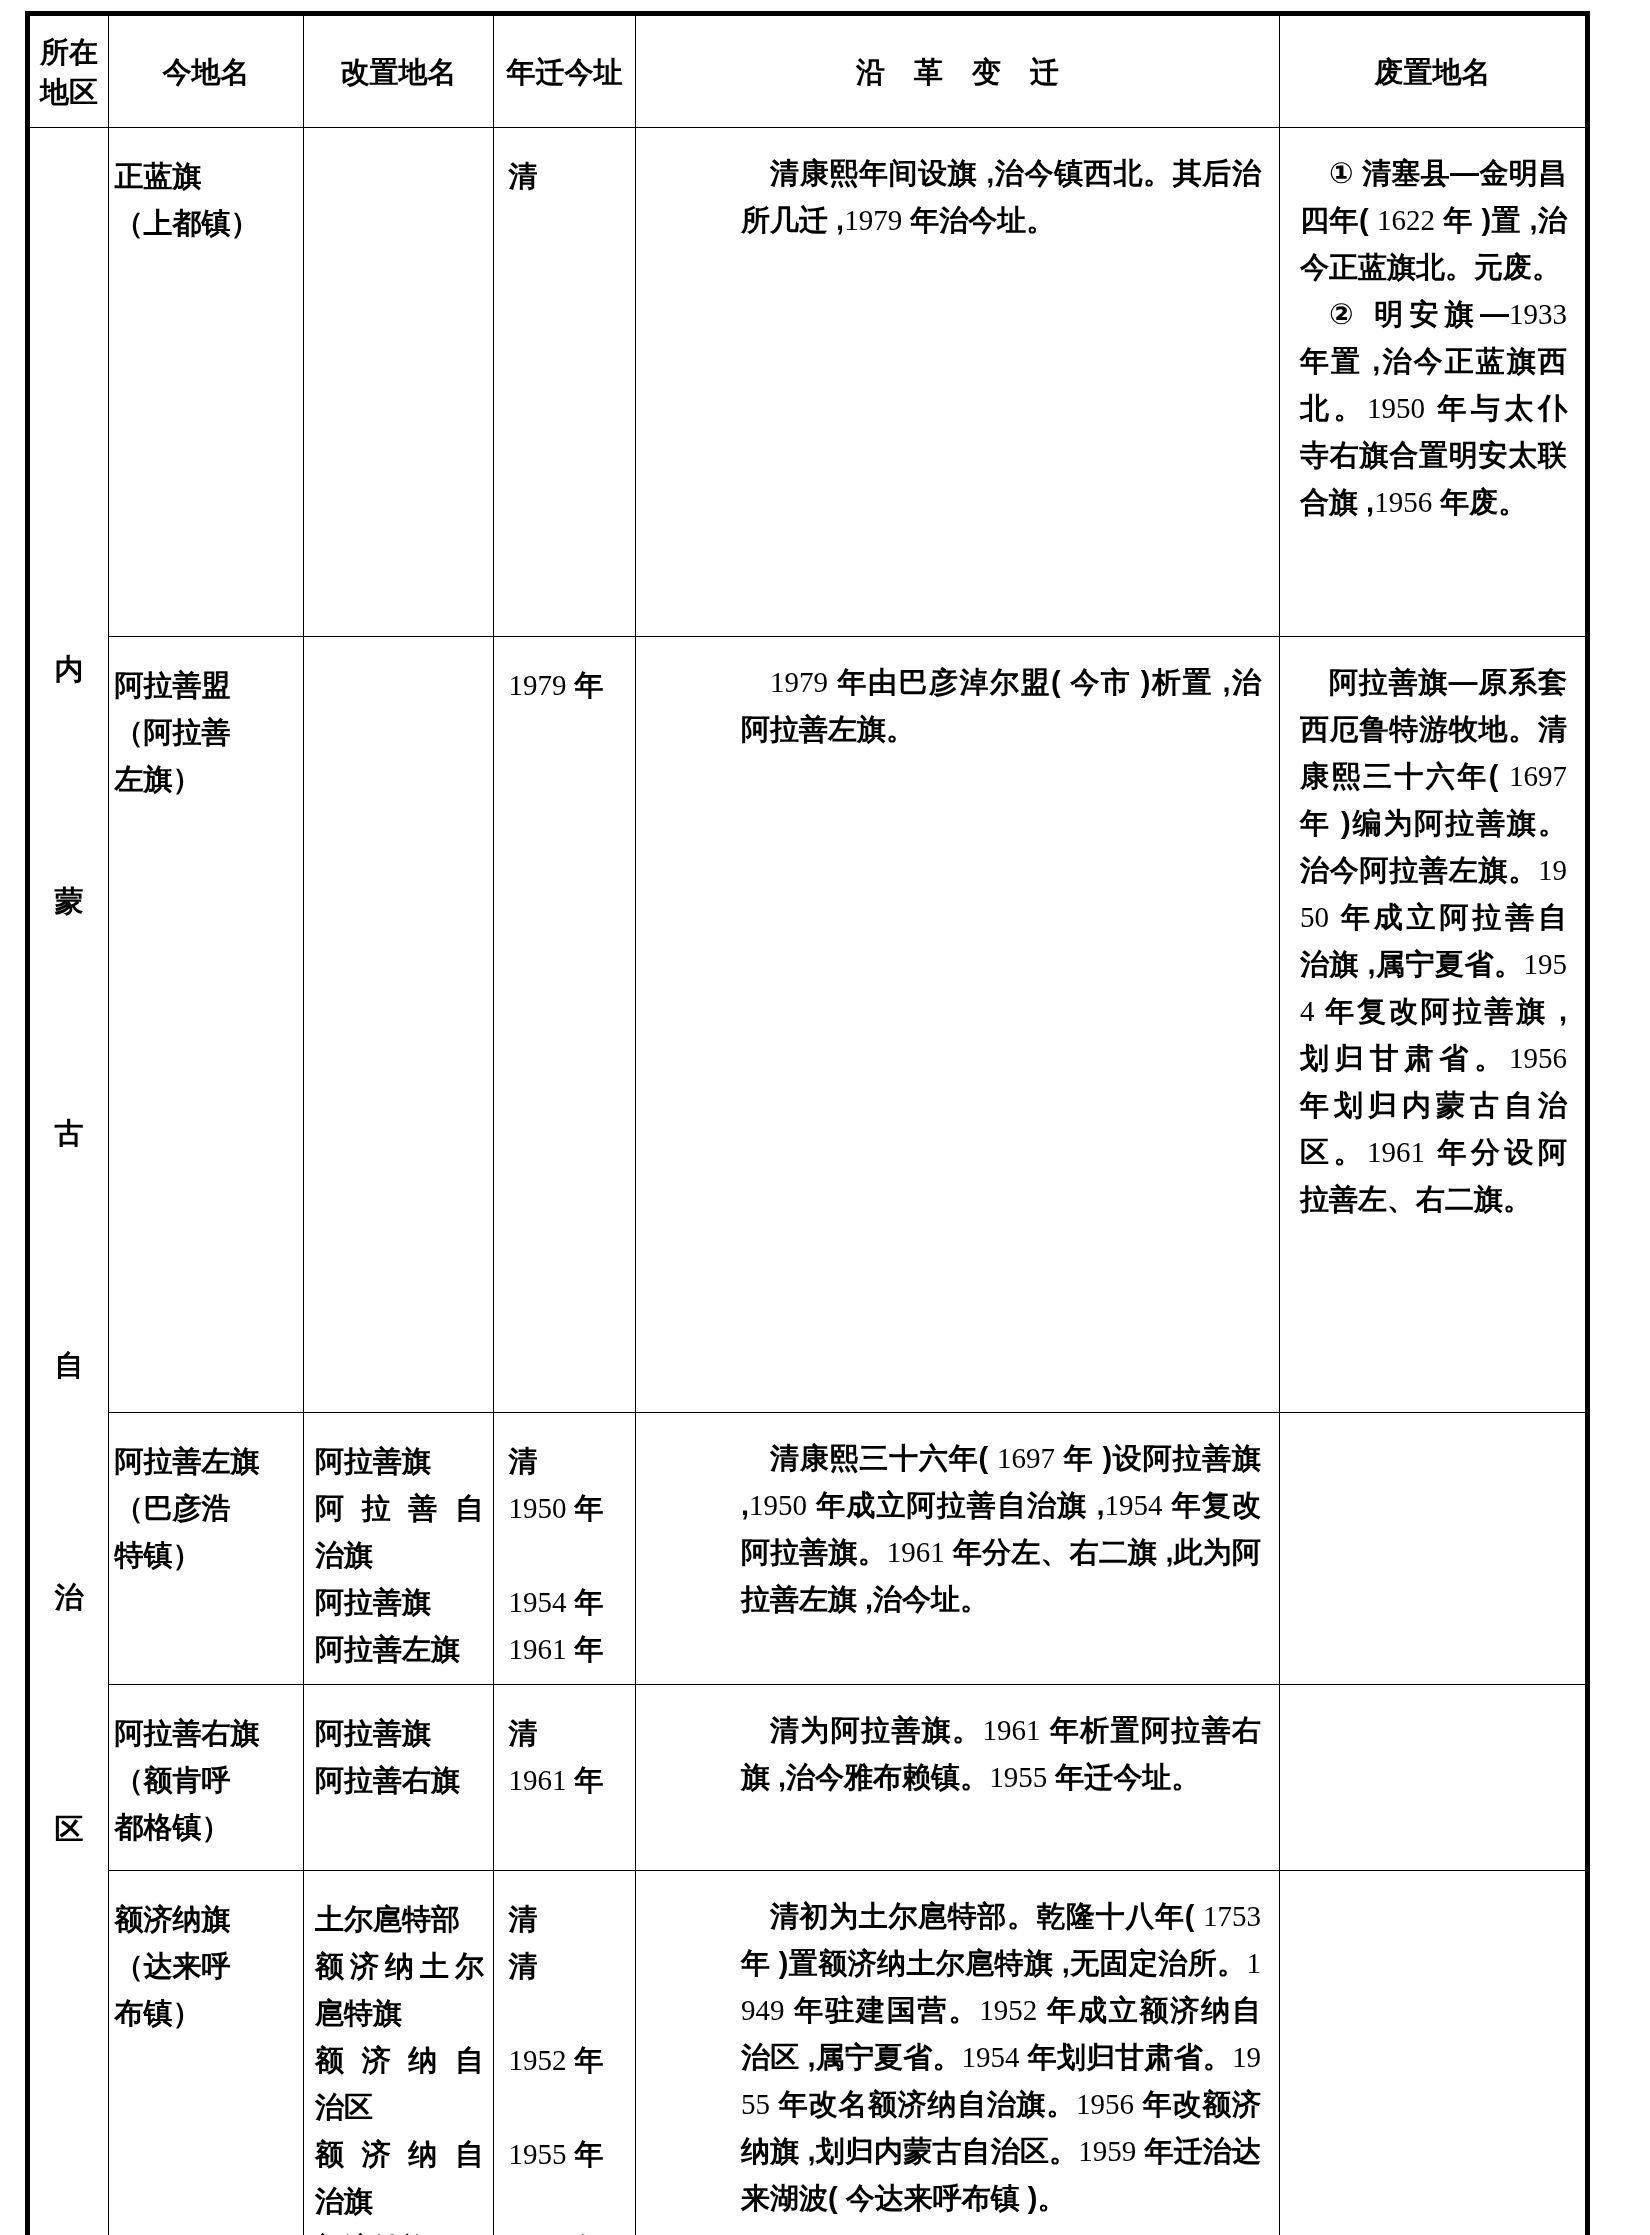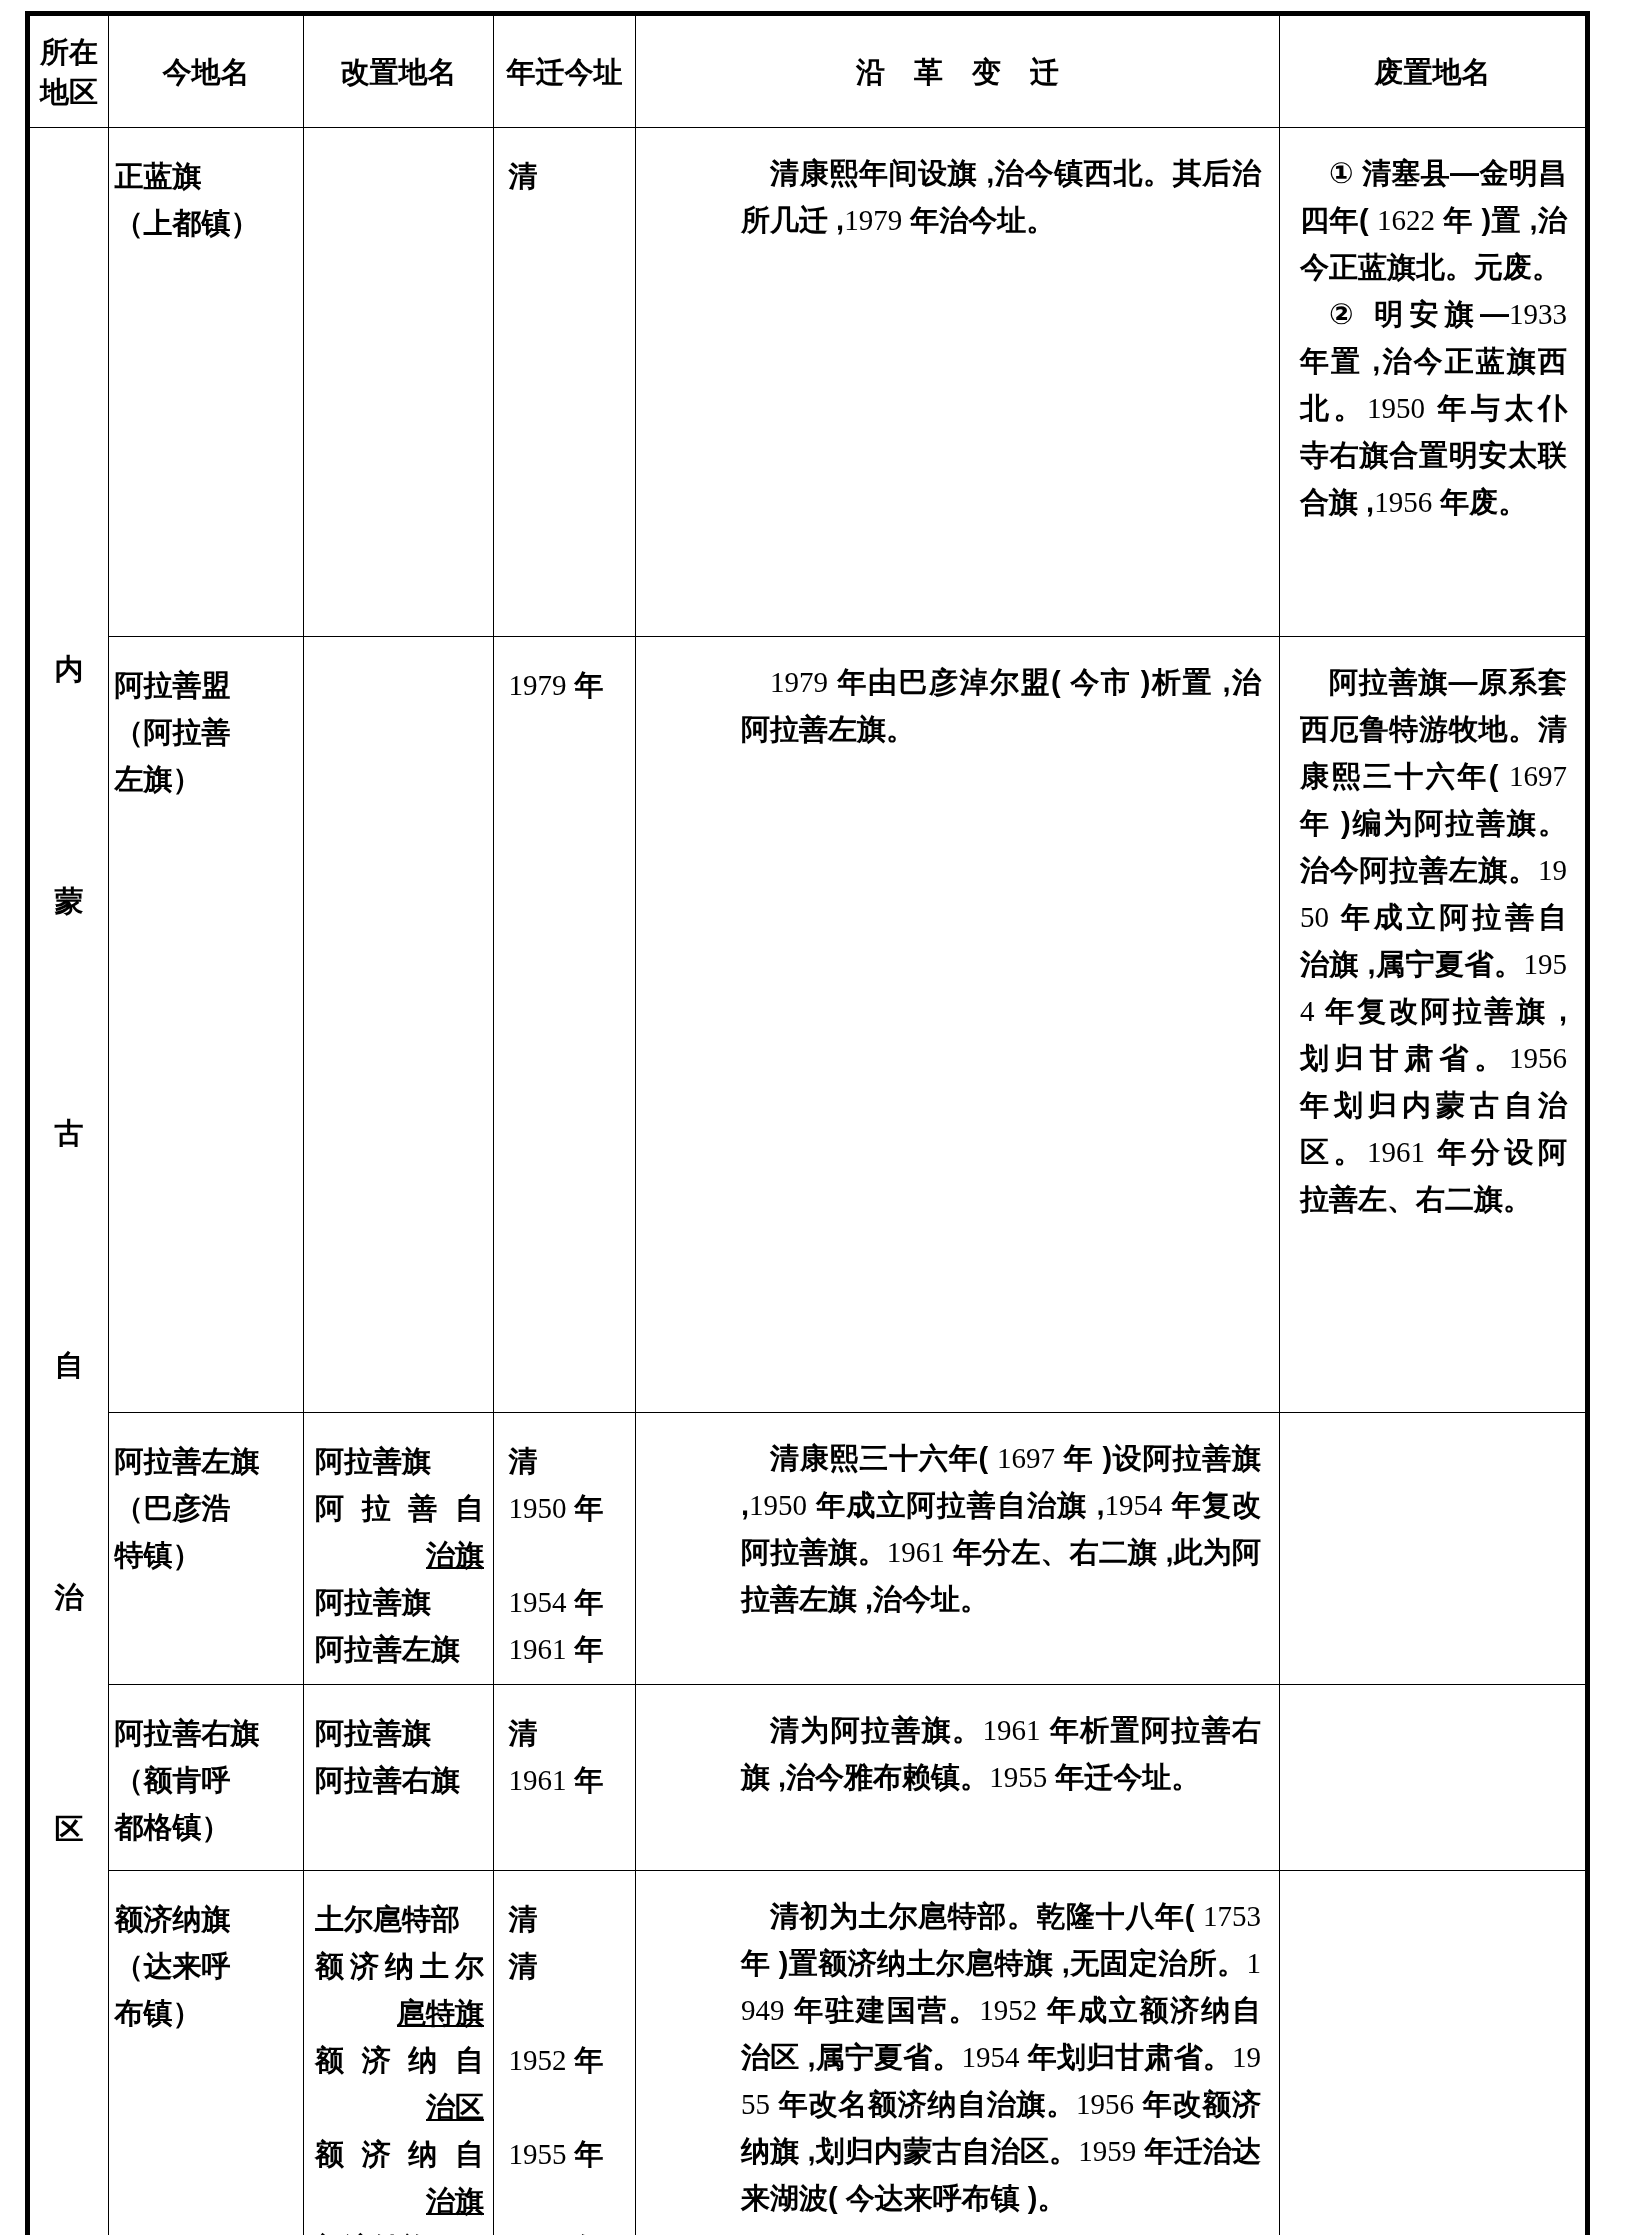--- a/index.html
+++ b/index.html
@@ -24,21 +24,21 @@
   .col-region{vertical-align:top;}
   .region-stack{display:flex;flex-direction:column;align-items:center;gap:185px;padding-top:526px;}
   .region-stack .rchar{line-height:31px;}
   .col-name{text-align:left;padding:25px 5.4px 0 5.4px;line-height:47px;}
   .col-renamed{padding:25px 9px 0 11px;line-height:47px;text-align:left;}
   .col-year{padding:25px 3.6px 0 14.5px;line-height:47px;text-align:left;}
   .col-history{padding:22px 18px 0 105px;line-height:47px;}
   .col-abolished{padding:22px 18px 0 20px;line-height:47px;}
   .ln{min-height:47px;}
   .ln.spread{text-align:justify;text-align-last:justify;}
-  .ln.cont{text-align:right;text-decoration:underline;}
+  .ln.cont{text-align:left;}
   .para{
     margin:0;text-align:justify;text-justify:inter-character;
     text-indent:1em;word-break:break-all;
   }
   .num{
     font-family:"Liberation Serif","DejaVu Serif",serif;
     font-weight:400;
     margin-top:43px;
   }
 </style>

